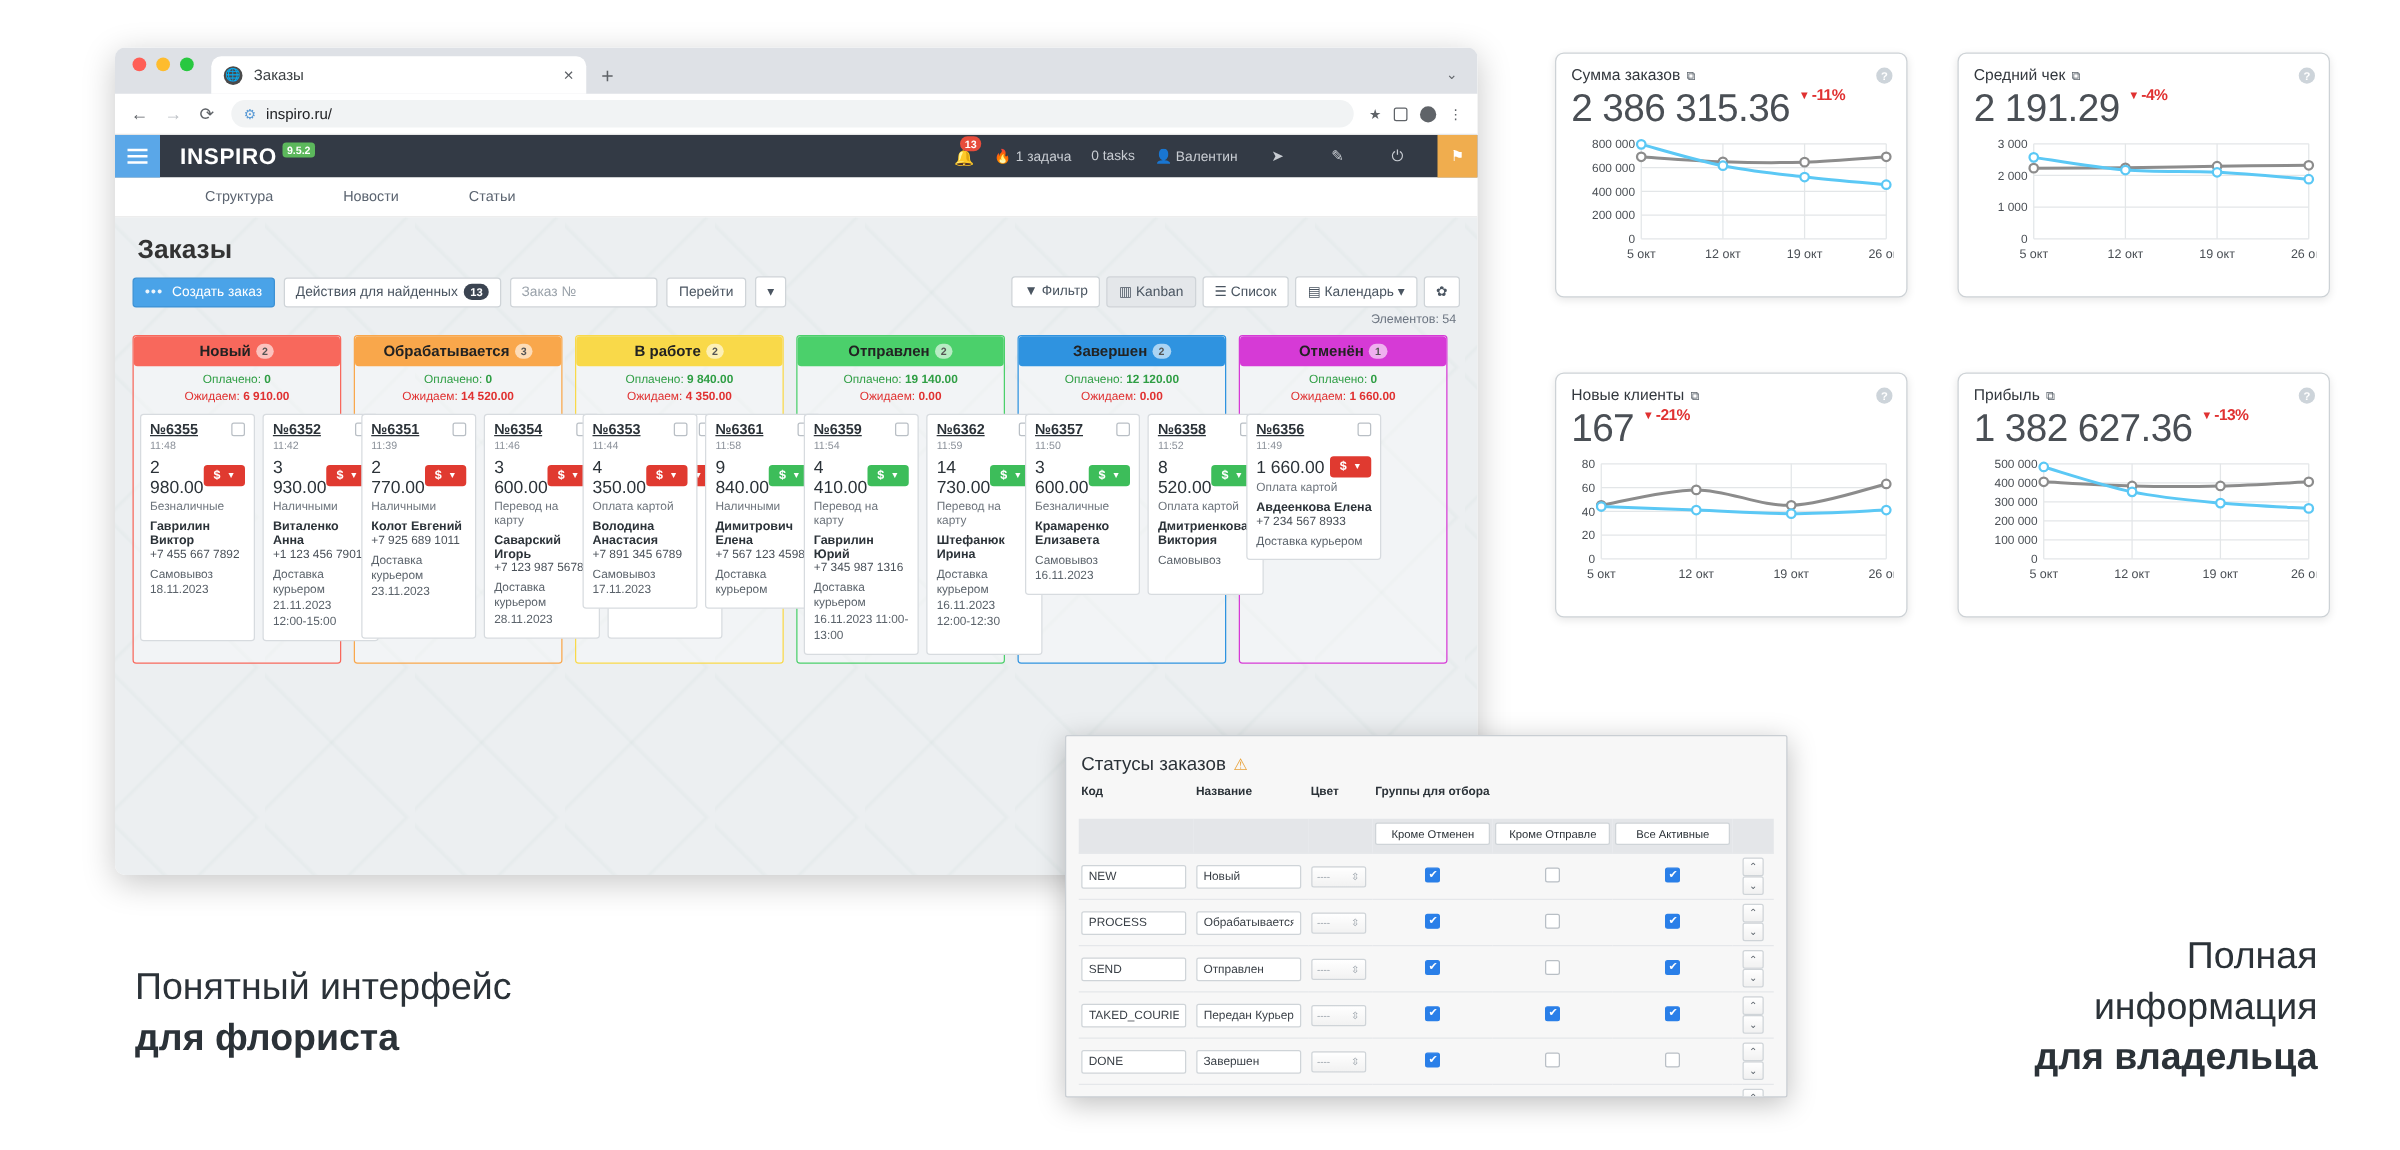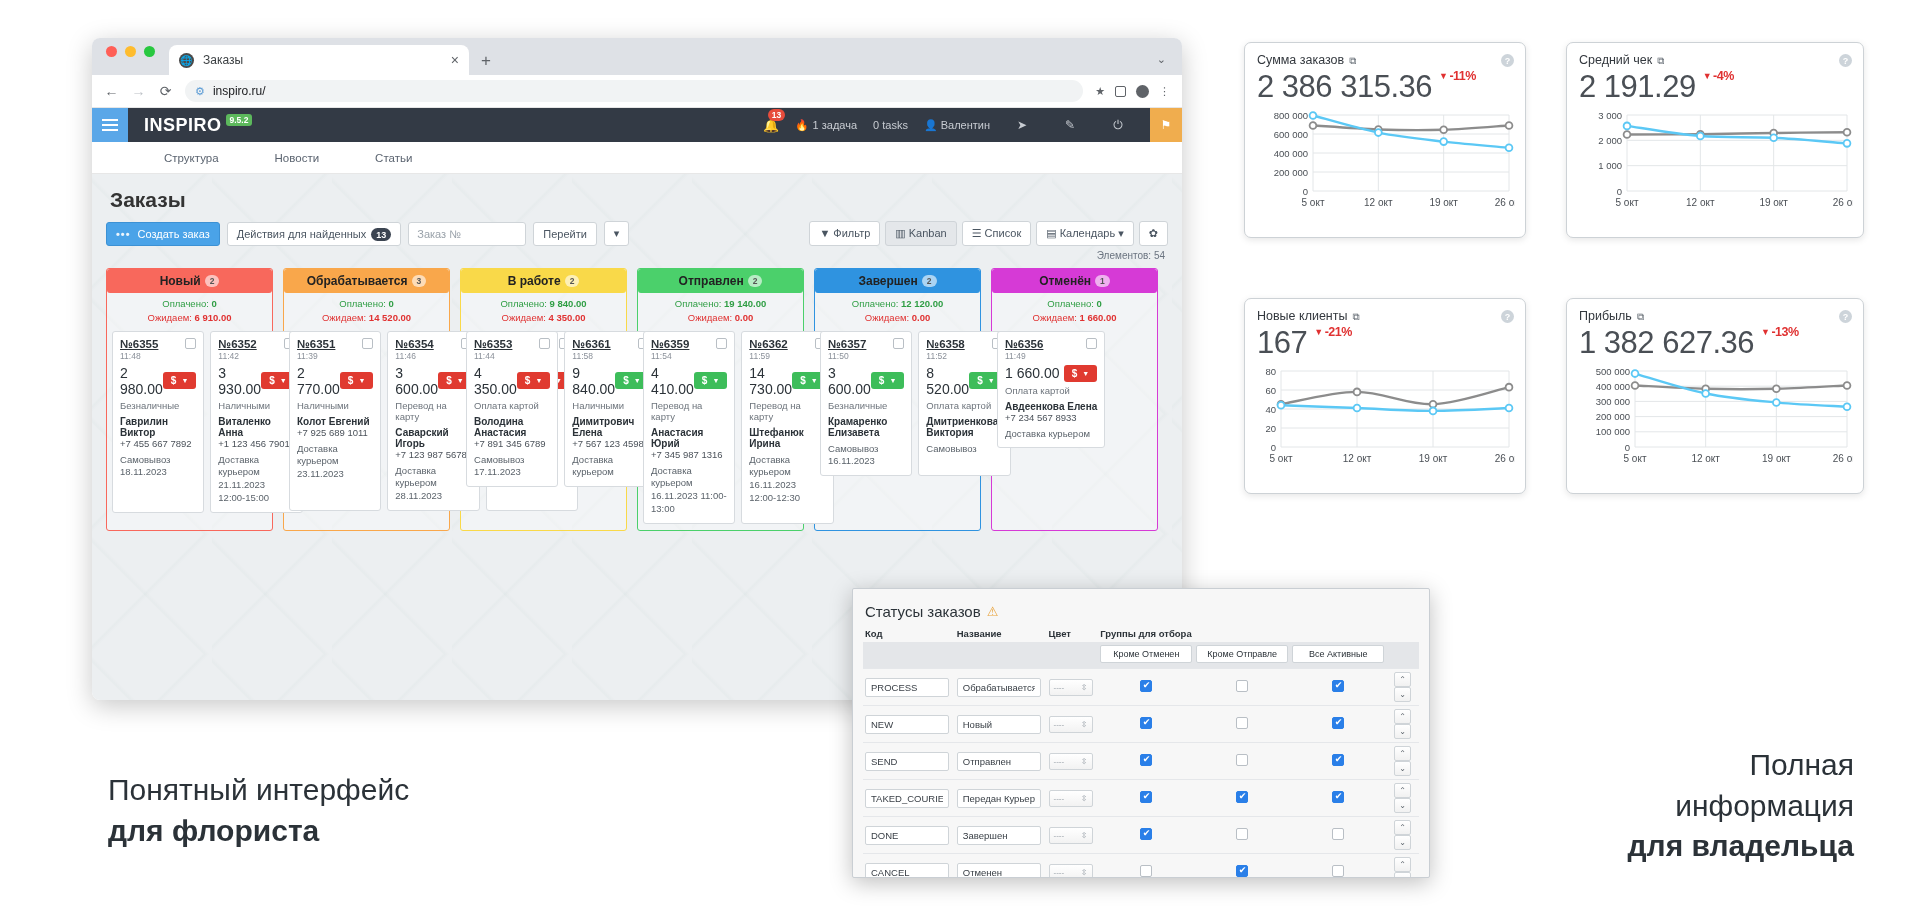--- a/index.html
+++ b/index.html
@@ -146,21 +146,21 @@
   
   .dlg{
     position:absolute; left:852px; top:588px; width:578px; height:290px;
     background:#f7f7f7; border:1px solid #c9ced3; border-radius:2px;
     box-shadow:0 5px 22px rgba(0,0,0,.25); z-index:40; padding:8px 10px 0 10px;
     font-family:"Liberation Sans", sans-serif; overflow:hidden;
   }
   .dlg-title{ font-size:15px; color:#2b3238; margin:6px 0 8px 2px; display:flex; align-items:center; gap:6px;}
   .warn{ font-size:13px; color:#e8a33d; }
   .sttbl{ width:100%; border-collapse:collapse; font-size:9.5px; color:#3a4047; }
-  .sttbl th{ text-align:left; font-weight:bold; font-size:9.5px; padding:0 0 3px 2px; color:#2b3238;}
+  .sttbl th{ text-align:left; font-weight:bold; font-size:9.5px; padding:0 0 16px 2px; color:#2b3238;}
   .grphead{ background:#e4e6e9; }
   .grphead td{ padding:3px 0; }
   .gbox{
     display:inline-block; background:#fff; border:1px solid #cfd4d8; border-radius:2px;
     font-size:9px; color:#2b3238; padding:3px 6px; width:92px; overflow:hidden; white-space:nowrap;
   }
   .sttbl td{ padding:3px 2px; border-bottom:1px solid #e5e7ea; }
   .tinp{ width:84px; border:1px solid #cfd4d8; border-radius:2px; background:#fff; padding:3px 5px; font-size:9.5px; color:#3a4047; }
   .tinp.w2{ width:84px; }
   .selbox{
@@ -474,21 +474,21 @@
                 <div class="cbox"></div>
               </div>
               <div class="amount-row">
                 <div class="amount">4 410.00</div>
                 <div class="paybtn green">
                   <span>$</span>
                   <span class="car">▼</span>
                 </div>
               </div>
               <div class="paytype">Перевод на карту</div>
-              <div class="cust">Анастасия Юрий</div>
+              <div class="cust">Гаврилин Юрий</div>
               <div class="phone">+7 345 987 1316</div>
               <div class="deliv">Доставка курьером 16.11.2023 11:00-13:00</div>
             </div>
             <div class="card">
               <div class="card-top">
                 <div>
                   <div class="cnum">№6362</div>
                   <div class="ctime">11:59</div>
                 </div>
                 <div class="cbox"></div>
@@ -605,36 +605,36 @@
         <tr class="grphead">
           <td></td>
           <td></td>
           <td></td>
           <td class="cellc"><span class="gbox">Кроме Отменен</span></td>
           <td class="cellc"><span class="gbox">Кроме Отправле</span></td>
           <td class="cellc"><span class="gbox">Все Активные</span></td>
           <td></td>
         </tr>
         <tr>
-          <td><input class="tinp" value="PROCESS" readonly="" style=""></td>
-          <td><input class="tinp w2" value="Обрабатывается" readonly="" style=""></td>
+          <td><input class="tinp" value="NEW" readonly="" style=""></td>
+          <td><input class="tinp w2" value="Новый" readonly="" style=""></td>
           <td>
             <div class="selbox">
               <span>----</span>
               <span>⇳</span>
             </div>
           </td>
           <td class="cellc"><span class="ck on"></span></td>
           <td class="cellc"><span class="ck"></span></td>
           <td class="cellc"><span class="ck on"></span></td>
           <td class="cellc"><span class="arrb">⌃</span><span class="arrb">⌄</span></td>
         </tr>
         <tr>
-          <td><input class="tinp" value="NEW" readonly="" style=""></td>
-          <td><input class="tinp w2" value="Новый" readonly="" style=""></td>
+          <td><input class="tinp" value="PROCESS" readonly="" style=""></td>
+          <td><input class="tinp w2" value="Обрабатывается" readonly="" style=""></td>
           <td>
             <div class="selbox">
               <span>----</span>
               <span>⇳</span>
             </div>
           </td>
           <td class="cellc"><span class="ck on"></span></td>
           <td class="cellc"><span class="ck"></span></td>
           <td class="cellc"><span class="ck on"></span></td>
           <td class="cellc"><span class="arrb">⌃</span><span class="arrb">⌄</span></td>

